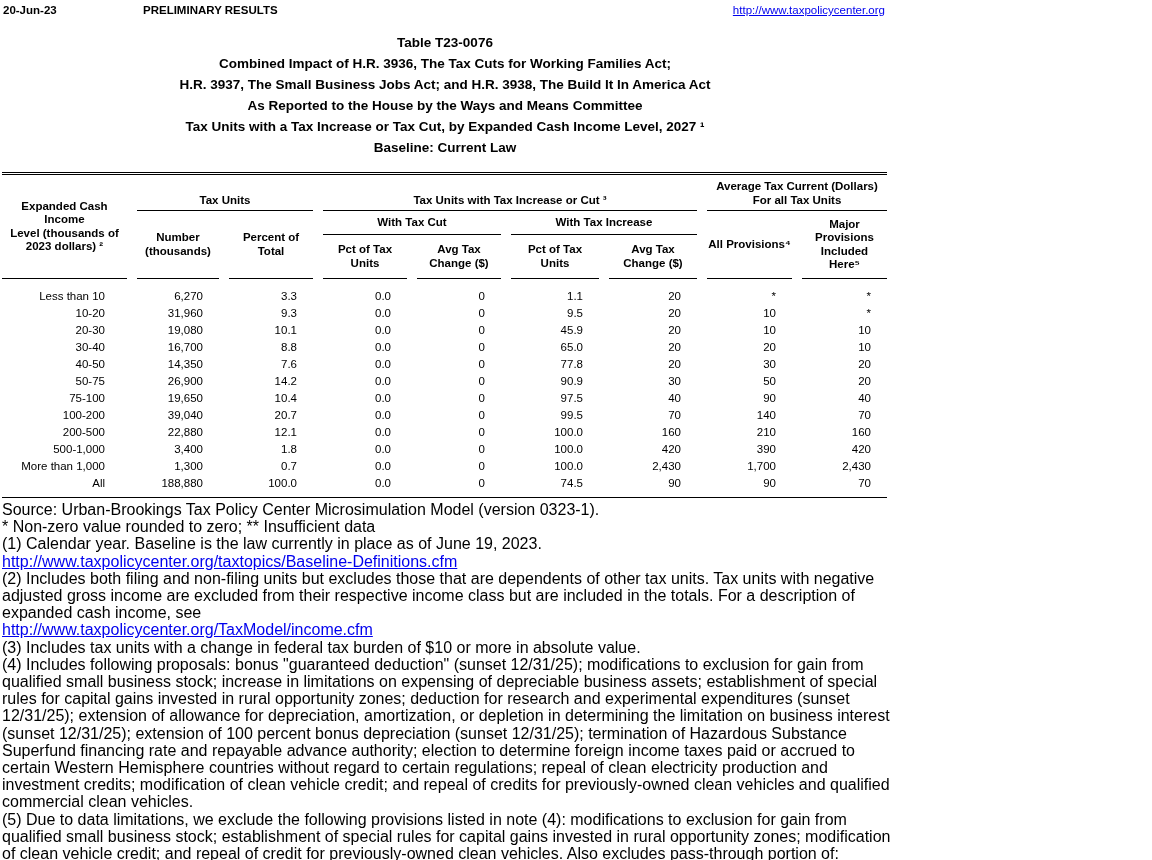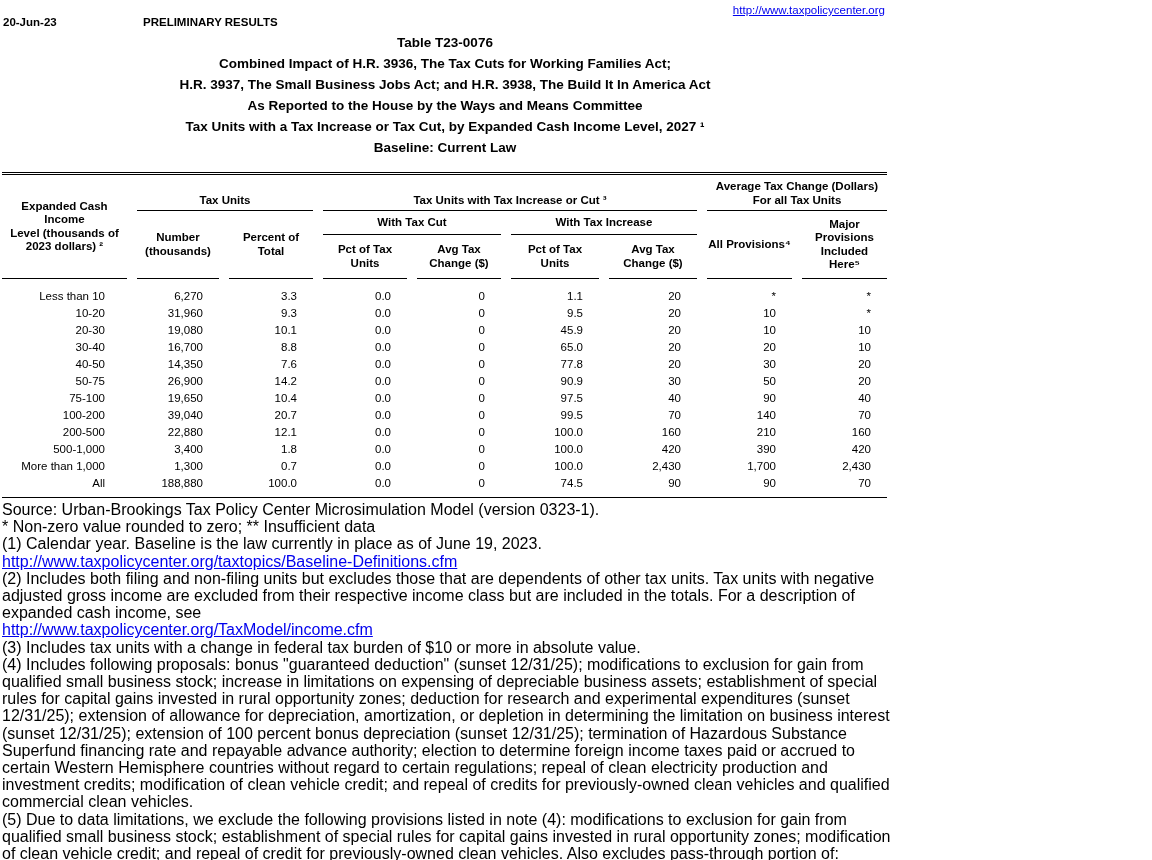--- a/index.html
+++ b/index.html
@@ -5,21 +5,21 @@
   * { box-sizing: border-box; }
   html,body { margin:0; padding:0; }
   body {
     width:1152px; height:860px; background:#ffffff; color:#000;
     font-family:"Liberation Sans", sans-serif; overflow:hidden;
   }
   .sheet { position:relative; padding:4px 0 0 2px; }
 
   
   .top-bar { position:relative; height:15px; width:886px; }
-  .top-bar .date, .top-bar .status { position:absolute; top:12px; font-size:11.5px; font-weight:bold; }
+  .top-bar .date, .top-bar .status { position:absolute; top:0; font-size:11.5px; font-weight:bold; }
   .top-bar .date { left:1px; }
   .top-bar .status { left:141px;text-align:center; }
   .top-bar a { position:absolute; right:3px; top:0; font-size:11.5px; color:#0000EE; text-decoration:underline; }
 
   
   .titles { width:886px; margin-top:13px; text-align:center; font-weight:bold;
             font-size:13.5px; line-height:21px; }
 
   
   .table-wrap { width:885px; margin-top:14px; }
@@ -80,21 +80,21 @@
 
   <div class="table-wrap">
     <div class="double-rule"></div>
 
     <div class="grid9 thead">
       <div class="h-income uline pre">Expanded Cash Income
 Level (thousands of
 2023 dollars) ²</div>
       <div class="h-taxunits uline bottomalign">Tax Units</div>
       <div class="h-inccut uline bottomalign">Tax Units with Tax Increase or Cut ³</div>
-      <div class="h-avgall uline bottomalign pre">Average Tax Change (Dollars)
+      <div class="h-avgall uline bottomalign pre">Average Tax Current (Dollars)
 For all Tax Units</div>
       <div class="h-withcut uline">With Tax Cut</div>
       <div class="h-withinc uline">With Tax Increase</div>
       <div class="h-number uline pre">Number
 (thousands)</div>
       <div class="h-pcttot uline pre">Percent of
 Total</div>
       <div class="h-pctcut uline pre">Pct of Tax
 Units</div>
       <div class="h-avgcut uline pre">Avg Tax

